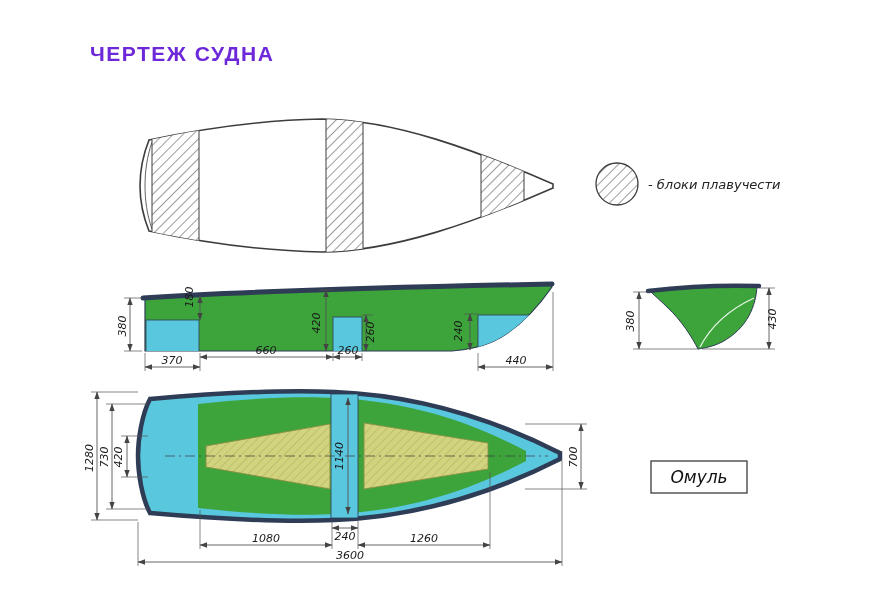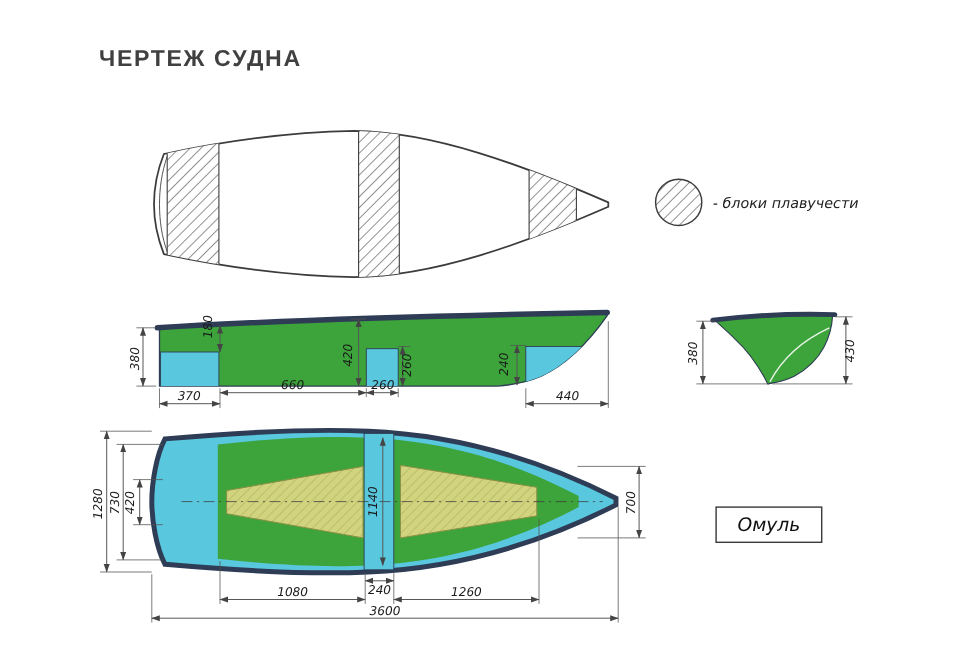--- a/index.html
+++ b/index.html
@@ -2,21 +2,21 @@
 <html><head>
 <meta charset="utf-8">
 <style>
   * { margin:0; padding:0; box-sizing:border-box; }
   html,body { background:#ffffff; }
   body { font-family:"DejaVu Sans", sans-serif; }
   .page { position:relative; width:881px; height:598px; background:#fff; overflow:hidden; }
   .page-title {
     position:absolute; left:90px; top:42px;
     font-family:"Liberation Sans","DejaVu Sans",sans-serif;
-    font-size:21px; font-weight:600; letter-spacing:1.5px; color:#404040;
+    font-size:21px; font-weight:600; letter-spacing:1.5px; color:#6d28d9;
   }
   svg.drawing { position:absolute; left:0; top:0; }
   .dim-text  { font-family:"DejaVu Sans",sans-serif; font-style:italic; font-size:11px; fill:#1a1a1a; text-anchor:middle; }
   .legend-text { font-family:"DejaVu Sans",sans-serif; font-style:italic; font-size:13px; fill:#222; }
   .model-text  { font-family:"DejaVu Sans",sans-serif; font-style:italic; font-size:17px; fill:#111; text-anchor:middle; }
   .ext { stroke:#555; stroke-width:0.7; fill:none; }
   .dim { stroke:#555; stroke-width:0.9; fill:none; }
 </style>
 </head>
 <body>

